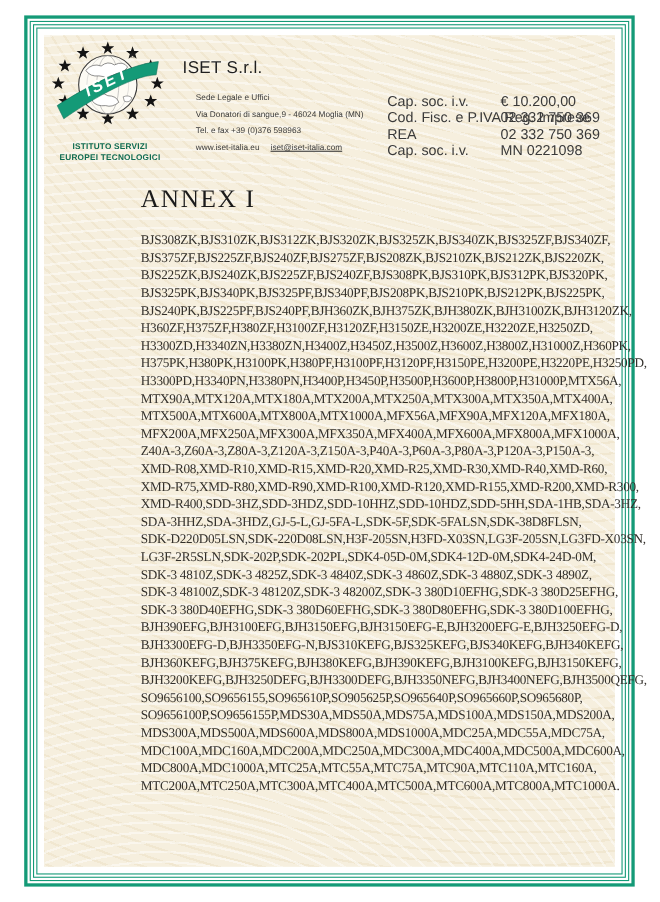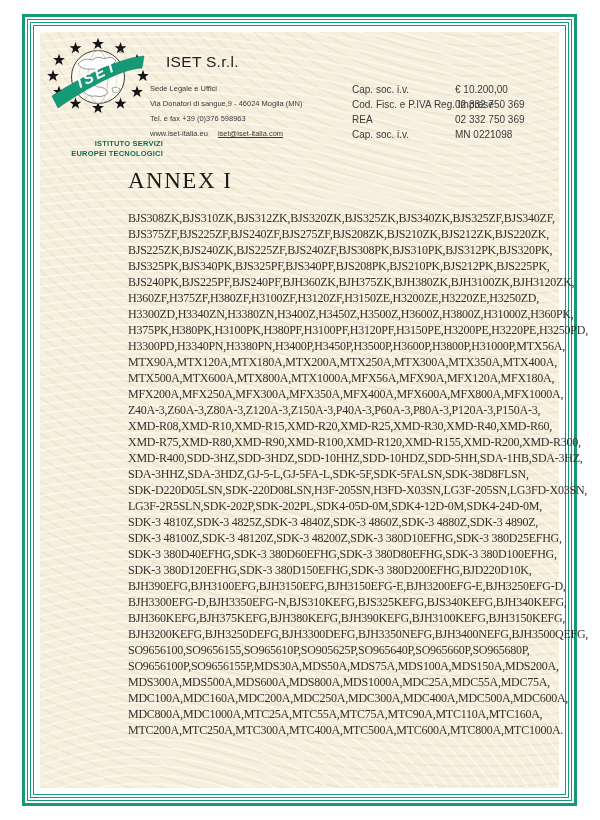--- a/index.html
+++ b/index.html
@@ -18,28 +18,28 @@
   .l3{position:absolute;inset:2px;border:1px solid var(--green);}
   .l4{position:absolute;inset:2px;border:1px solid var(--green);}
   .paper{position:absolute;inset:6px;
     background-color:var(--paper);
     background-image:
       repeating-radial-gradient(circle at 20% 135%, rgba(255,255,255,0) 0 7px, rgba(255,255,255,.45) 7px 9px),
       repeating-radial-gradient(circle at 85% -35%, rgba(231,216,183,0) 0 8px, rgba(231,216,183,.35) 8px 10px);
   }
   
   .logo-wrap{position:absolute;left:0;top:4px;width:120px;height:90px;}
-  .institute{position:absolute;left:-3px;top:107px;width:126px;text-align:right;
+  .institute{position:absolute;left:-3px;top:96px;width:126px;text-align:center;
     font-size:7.5px;font-weight:bold;color:#0e6b51;line-height:9.5px;letter-spacing:.2px;}
   .company-name{position:absolute;left:126px;top:21px;font-size:15.5px;color:#1f1f1f;letter-spacing:.3px;}
-  .info-row{position:absolute;left:110px;font-size:7.5px;color:#3a3a3a;white-space:nowrap;}
+  .info-row{position:absolute;left:138px;font-size:7.5px;color:#3a3a3a;white-space:nowrap;}
   .r1{top:52px}.r2{top:67px}.r3{top:82px}.r4{top:97px}
   .email{margin-left:10px;text-decoration:underline;color:#3a3a3a;text-align:right;}
   .registry{position:absolute;left:312px;top:52px;width:205px;}
-  .reg-row{position:relative;height:15px;font-size:10px;color:#3a3a3a;white-space:nowrap;}
+  .reg-row{position:relative;height:15px;font-size:13px;color:#3a3a3a;white-space:nowrap;}
   .reg-value{position:absolute;left:103px;top:0;}
   
   .annex-title{position:absolute;left:88px;top:136px;width:400px;text-align:left;
     font-family:"Liberation Serif",serif;font-size:23px;color:#1b1b1b;letter-spacing:1.5px;}
   .code-list{position:absolute;left:88px;top:178px;width:420px;
     font-family:"Liberation Serif",serif;font-size:12px;letter-spacing:-0.25px;
     color:#33302b;line-height:16px;}
   .code-line{white-space:pre;}
 </style>
 </head>
@@ -116,21 +116,20 @@
               <div class="code-line">Z40A-3,Z60A-3,Z80A-3,Z120A-3,Z150A-3,P40A-3,P60A-3,P80A-3,P120A-3,P150A-3,</div>
               <div class="code-line">XMD-R08,XMD-R10,XMD-R15,XMD-R20,XMD-R25,XMD-R30,XMD-R40,XMD-R60,</div>
               <div class="code-line">XMD-R75,XMD-R80,XMD-R90,XMD-R100,XMD-R120,XMD-R155,XMD-R200,XMD-R300,</div>
               <div class="code-line">XMD-R400,SDD-3HZ,SDD-3HDZ,SDD-10HHZ,SDD-10HDZ,SDD-5HH,SDA-1HB,SDA-3HZ,</div>
               <div class="code-line">SDA-3HHZ,SDA-3HDZ,GJ-5-L,GJ-5FA-L,SDK-5F,SDK-5FALSN,SDK-38D8FLSN,</div>
               <div class="code-line">SDK-D220D05LSN,SDK-220D08LSN,H3F-205SN,H3FD-X03SN,LG3F-205SN,LG3FD-X03SN,</div>
               <div class="code-line">LG3F-2R5SLN,SDK-202P,SDK-202PL,SDK4-05D-0M,SDK4-12D-0M,SDK4-24D-0M,</div>
               <div class="code-line">SDK-3 4810Z,SDK-3 4825Z,SDK-3 4840Z,SDK-3 4860Z,SDK-3 4880Z,SDK-3 4890Z,</div>
               <div class="code-line">SDK-3 48100Z,SDK-3 48120Z,SDK-3 48200Z,SDK-3 380D10EFHG,SDK-3 380D25EFHG,</div>
               <div class="code-line">SDK-3 380D40EFHG,SDK-3 380D60EFHG,SDK-3 380D80EFHG,SDK-3 380D100EFHG,</div>
-              <div class="code-line">SDK-3 380D120EFHG,SDK-3 380D150EFHG,SDK-3 380D200EFHG,BJD220D10K,</div>
               <div class="code-line">BJH390EFG,BJH3100EFG,BJH3150EFG,BJH3150EFG-E,BJH3200EFG-E,BJH3250EFG-D,</div>
               <div class="code-line">BJH3300EFG-D,BJH3350EFG-N,BJS310KEFG,BJS325KEFG,BJS340KEFG,BJH340KEFG,</div>
               <div class="code-line">BJH360KEFG,BJH375KEFG,BJH380KEFG,BJH390KEFG,BJH3100KEFG,BJH3150KEFG,</div>
               <div class="code-line">BJH3200KEFG,BJH3250DEFG,BJH3300DEFG,BJH3350NEFG,BJH3400NEFG,BJH3500QEFG,</div>
               <div class="code-line">SO9656100,SO9656155,SO965610P,SO905625P,SO965640P,SO965660P,SO965680P,</div>
               <div class="code-line">SO9656100P,SO9656155P,MDS30A,MDS50A,MDS75A,MDS100A,MDS150A,MDS200A,</div>
               <div class="code-line">MDS300A,MDS500A,MDS600A,MDS800A,MDS1000A,MDC25A,MDC55A,MDC75A,</div>
               <div class="code-line">MDC100A,MDC160A,MDC200A,MDC250A,MDC300A,MDC400A,MDC500A,MDC600A,</div>
               <div class="code-line">MDC800A,MDC1000A,MTC25A,MTC55A,MTC75A,MTC90A,MTC110A,MTC160A,</div>
               <div class="code-line">MTC200A,MTC250A,MTC300A,MTC400A,MTC500A,MTC600A,MTC800A,MTC1000A.</div>

